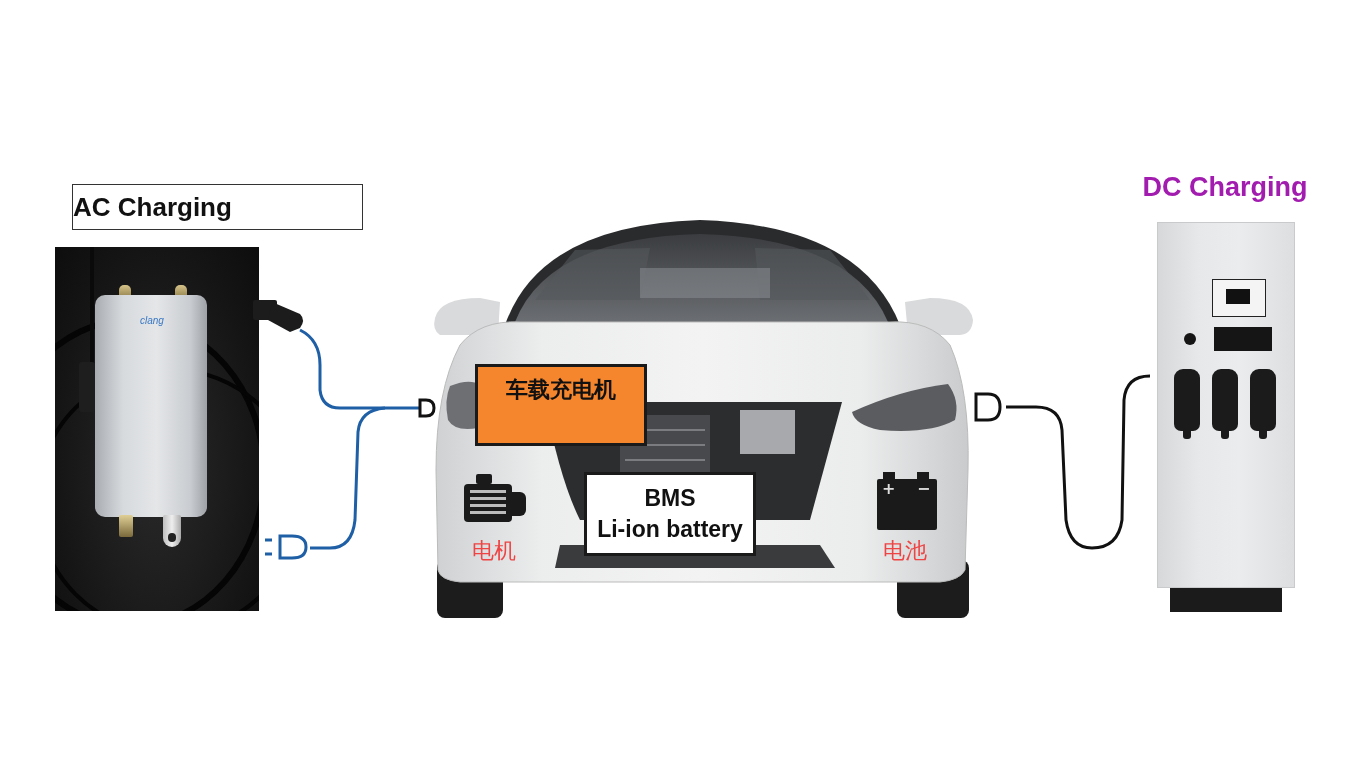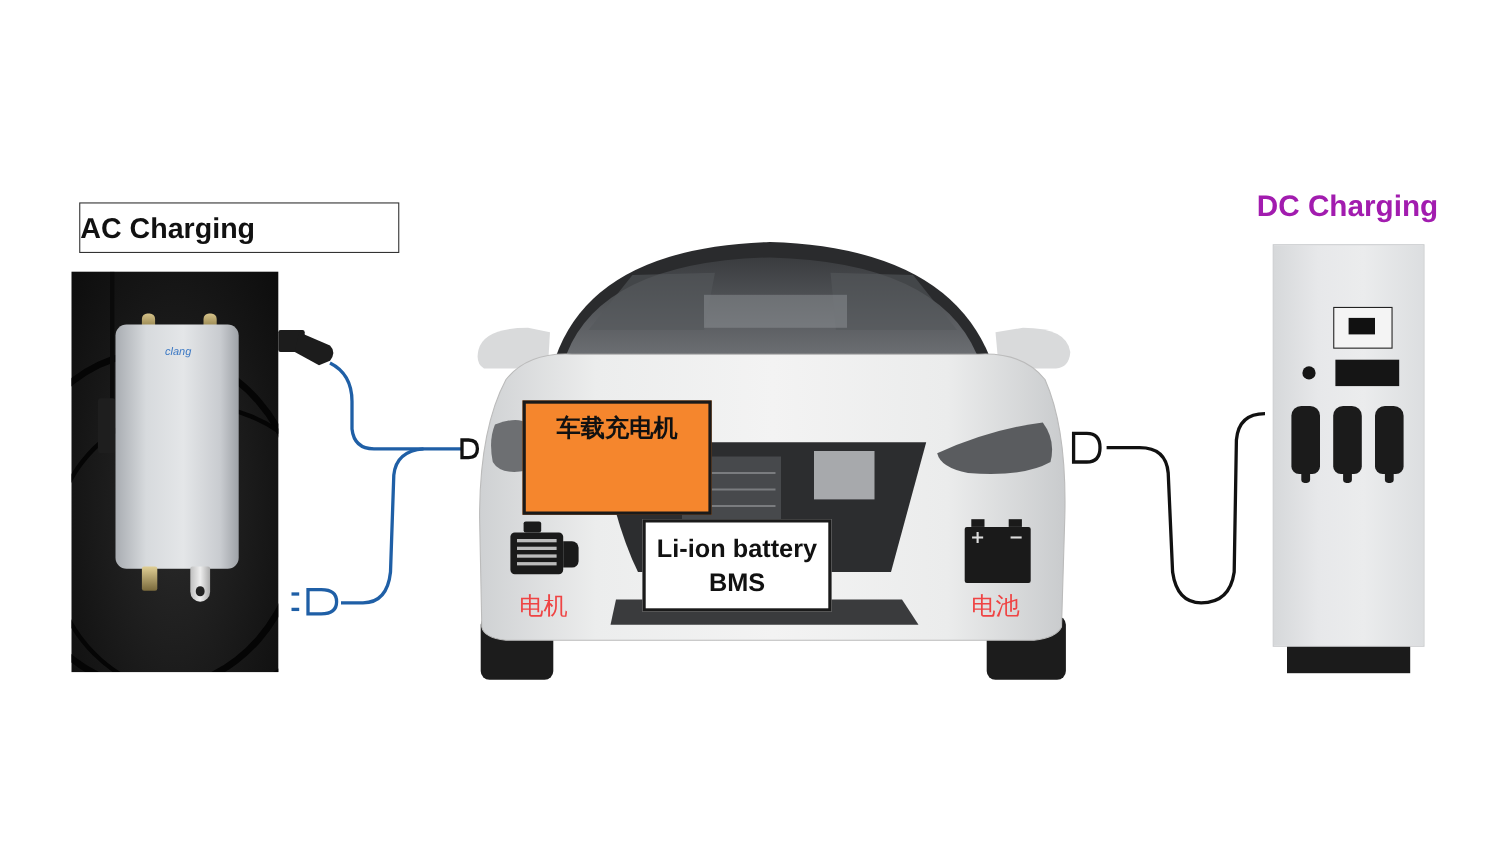--- a/index.html
+++ b/index.html
@@ -19,34 +19,35 @@
     left: 72px; top: 184px; width: 291px; height: 46px;
     font-size: 26px; line-height: 44px; 
     font-family: "Liberation Sans", sans-serif;
   }
   #dc-title {
     left: 1140px; top: 172px; width: 170px; font-size: 27px; font-weight: bold;
     font-family: "Liberation Sans", sans-serif; color: #a21caf; text-align: center;
   }
   
   #ac-photo {
-    left: 65px; top: 247px; width: 188px; height: 364px;
+    left: 55px; top: 247px; width: 188px; height: 364px;
     background: radial-gradient(ellipse at 50% 60%, #2a2a2a 0%, #151515 70%, #0d0d0d 100%);
     overflow: hidden;
+    padding-left: 16px;
   }
   #ac-body {
     left: 40px; top: 48px; width: 112px; height: 222px;
     background: linear-gradient(90deg, #a9adb2 0%, #d7dadd 25%, #e4e6e8 55%, #c9ccd0 85%, #9ea2a7 100%);
     border-radius: 10px;
   }
   #ac-logo { left: 45px; top: 20px; font-size: 10px; color: #3b78c4; font-style: italic; font-family: "Liberation Sans", sans-serif; }
   .screw { width: 12px; height: 14px; background: linear-gradient(#d6c38a, #8b7a45); border-radius: 5px 5px 2px 2px; }
   .cable-ring { border: 6px solid #050505; border-radius: 50%; }
   #obc-box {
-    left: 475px; top: 364px; width: 172px; height: 104px;
+    left: 475px; top: 364px; width: 172px; height: 82px;
     background: #f5862d; border: 3px solid #1a1a1a; box-sizing: border-box;
     text-align: center; font-weight: bold; color: #111;
     font-size: 22px; line-height: 30px; padding-top: 8px;
   }
   #bms-box {
     left: 584px; top: 472px; width: 172px; height: 84px;
     background: #fff; border: 3px solid #1a1a1a; box-sizing: border-box;
     text-align: center; font-weight: bold; color: #111;
     font-size: 23px; line-height: 31px; padding-top: 8px;
     font-family: "Liberation Sans", sans-serif;
@@ -153,22 +154,22 @@
   </g>
 
   <path d="M560 545 L820 545 L835 568 L555 568 Z" fill="#3a3b3d"></path>
 </svg>
 
 <div id="obc-box" class="abs">
   <div>车载充电机</div>
 </div>
 
 <div id="bms-box" class="abs">
+  <div>BMS</div>
   <div>Li-ion battery</div>
-  <div>BMS</div>
 </div>
 
 <div class="abs" style="left:464px;top:474px;width:66px;height:52px;">
   <div class="abs" style="left:12px;top:0;width:16px;height:10px;background:#1a1a1a;border-radius:2px;"></div>
   <div class="abs" style="left:0;top:10px;width:48px;height:38px;background:#1a1a1a;border-radius:4px;"></div>
   <div class="abs" style="left:48px;top:18px;width:14px;height:24px;background:#1a1a1a;border-radius:0 6px 6px 0;"></div>
   <div class="abs" style="left:6px;top:16px;width:36px;height:3px;background:#bbb;box-shadow:0 7px 0 #bbb,0 14px 0 #bbb,0 21px 0 #bbb;"></div>
 </div>
 <div class="abs cn-label" style="left:472px;top:536px;">电机</div>
 

